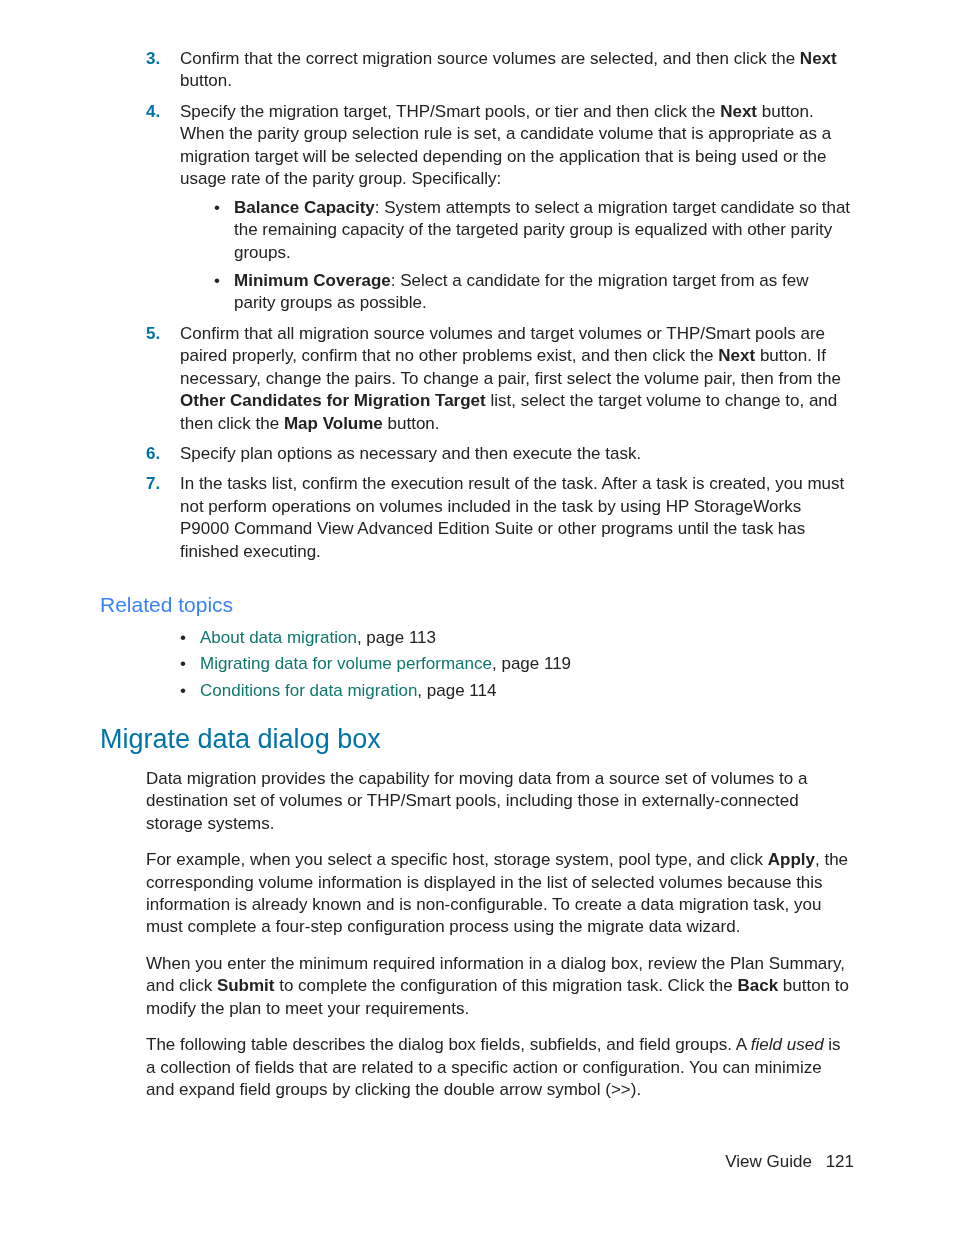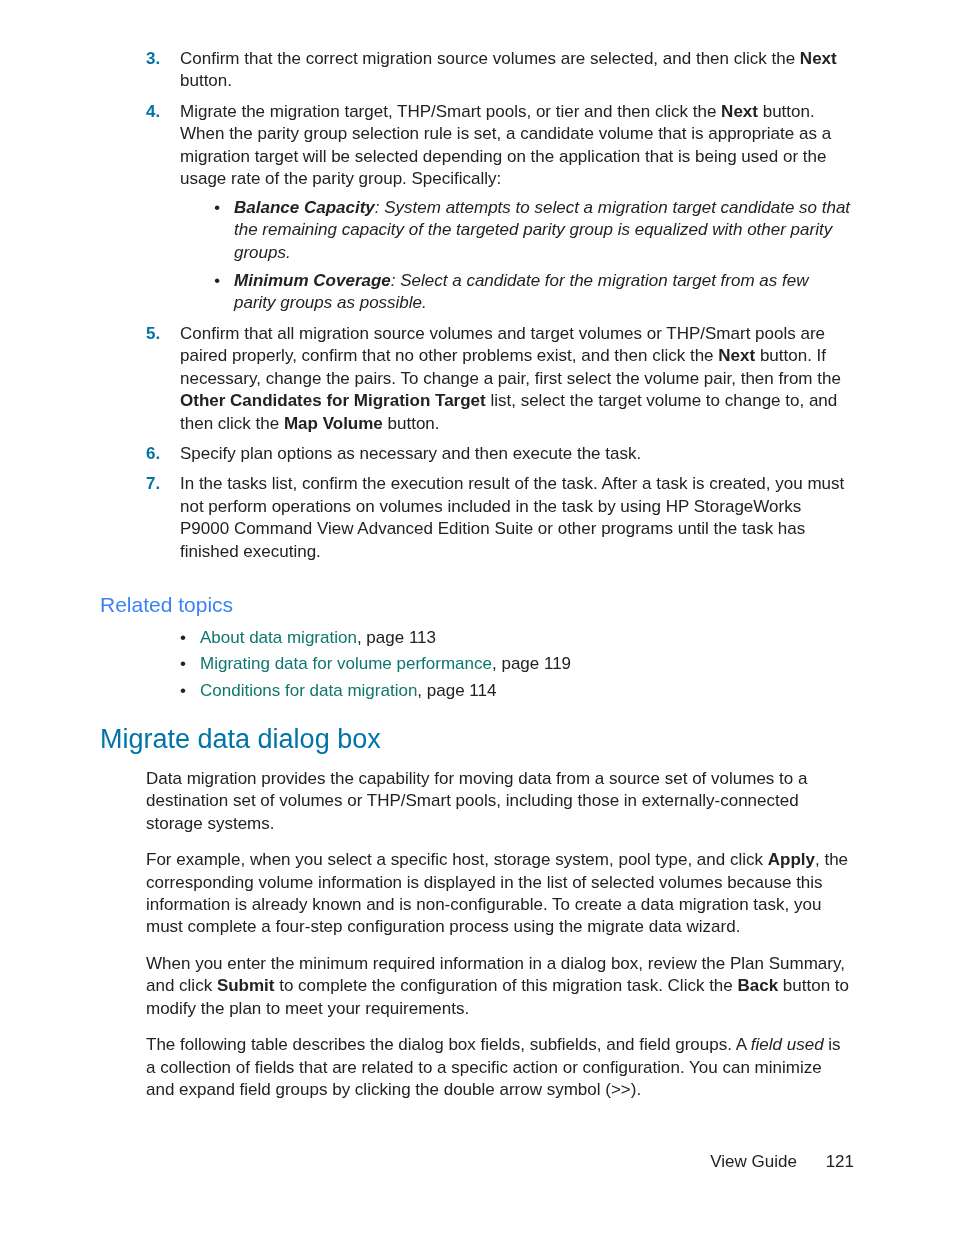--- a/index.html
+++ b/index.html
@@ -41,21 +41,20 @@
   }
   .sub-ul {
     list-style: none;
     padding-left: 34px;
     margin: 6px 0 6px 0;
   }
   .sub-ul > li {
     position: relative;
     padding-left: 20px;
     margin-bottom: 6px;
-    font-style: italic;
   }
   .sub-ul > li::before {
     content: "•";
     position: absolute;
     left: 0;
     top: 0;
     color: #222;
   }
   .related-h {
     color: #3b82f6;
@@ -96,38 +95,38 @@
   b, strong { font-weight: 600; }
   em { font-style: italic; }
   .footer {
     position: absolute;
     bottom: 62px;
     right: 100px;
     font-size: 17px;
   }
   .footer .pn {
     display: inline-block;
-    margin-left: 24px;
+    margin-left: 9px;
   }
 </style>
 </head>
 <body>
 
 <div class="page">
 
   <ol class="ol">
 
     <li>
       <span class="num">3.</span>
       <span>Confirm that the correct migration source volumes are selected, and then click the </span><b>Next</b><span> button.</span>
     </li>
 
     <li>
       <span class="num">4.</span>
-      <span>Migrate the migration target, THP/Smart pools, or tier and then click the </span><b>Next</b><span> button. When the parity group selection rule is set, a candidate volume that is appropriate as a migration target will be selected depending on the application that is being used or the usage rate of the parity group. Specifically:</span>
+      <span>Specify the migration target, THP/Smart pools, or tier and then click the </span><b>Next</b><span> button. When the parity group selection rule is set, a candidate volume that is appropriate as a migration target will be selected depending on the application that is being used or the usage rate of the parity group. Specifically:</span>
       <ul class="sub-ul">
         <li>
           <b>Balance Capacity</b><span>: System attempts to select a migration target candidate so that the remaining capacity of the targeted parity group is equalized with other parity groups.</span>
         </li>
         <li>
           <b>Minimum Coverage</b><span>: Select a candidate for the migration target from as few parity groups as possible.</span>
         </li>
       </ul>
     </li>
 

